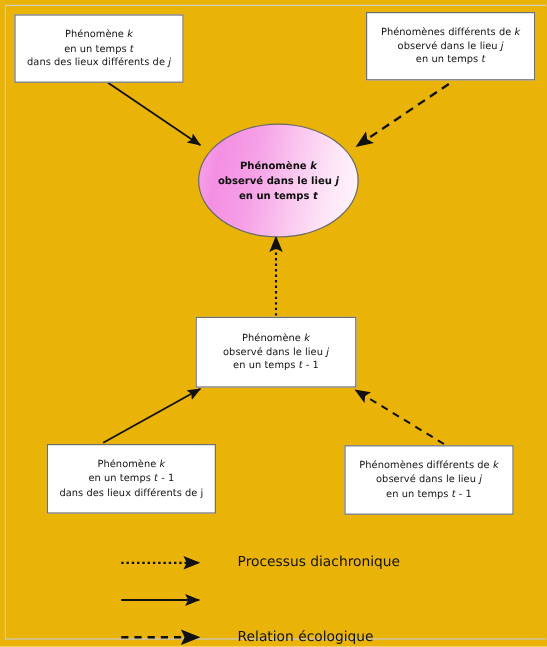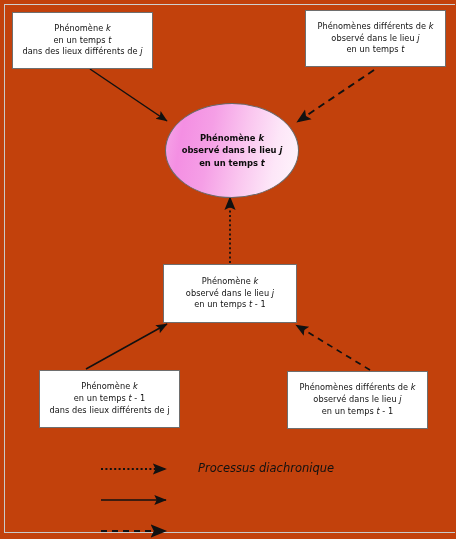--- a/index.html
+++ b/index.html
@@ -4,21 +4,21 @@
 <style>
   html, body {
     margin: 0;
     padding: 0;
     background: #ffffff;
   }
   #canvas {
     position: relative;
     width: 456px;
     height: 539px;
-    background: #c2410c;
+    background: #eab308;
     font-family: "DejaVu Sans", "Liberation Sans", sans-serif;
     overflow: hidden;
   }
   
   #frame {
     position: absolute;
     left: 4px;
     top: 4px;
     width: 451px;
     height: 529px;
@@ -94,21 +94,20 @@
     position: relative;
     width: 82px;
     height: 14px;
     flex: 0 0 auto;
   }
   .legend-label {
     font-size: 11.5px;
     color: #111111;
     margin-left: 16px;
     white-space: nowrap;
-    font-style: italic;
   }
 </style>
 </head>
 <body>
 
 <div id="canvas">
 
   <div id="frame"></div>
 
   <svg class="edges" viewBox="0 0 456 539">
@@ -211,17 +210,18 @@
       <div class="legend-sample">
         <svg width="82" height="14" viewBox="0 0 82 14">
           <defs>
             <marker id="lh3" markerWidth="9" markerHeight="9" refX="7.3" refY="3.2" orient="auto" markerUnits="strokeWidth">
               <path d="M0,0.1 L7.8,3.2 L0,6.3 L1.5,3.2 Z" fill="#111111"></path>
             </marker>
           </defs>
           <line x1="1" y1="7" x2="66" y2="7" stroke="#111111" stroke-width="2.1" stroke-dasharray="6,5" marker-end="url(#lh3)"></line>
         </svg>
       </div>
+      <span class="legend-label">Relation écologique</span>
     </div>
 
   </div>
 
 </div>
 
 </body></html>

